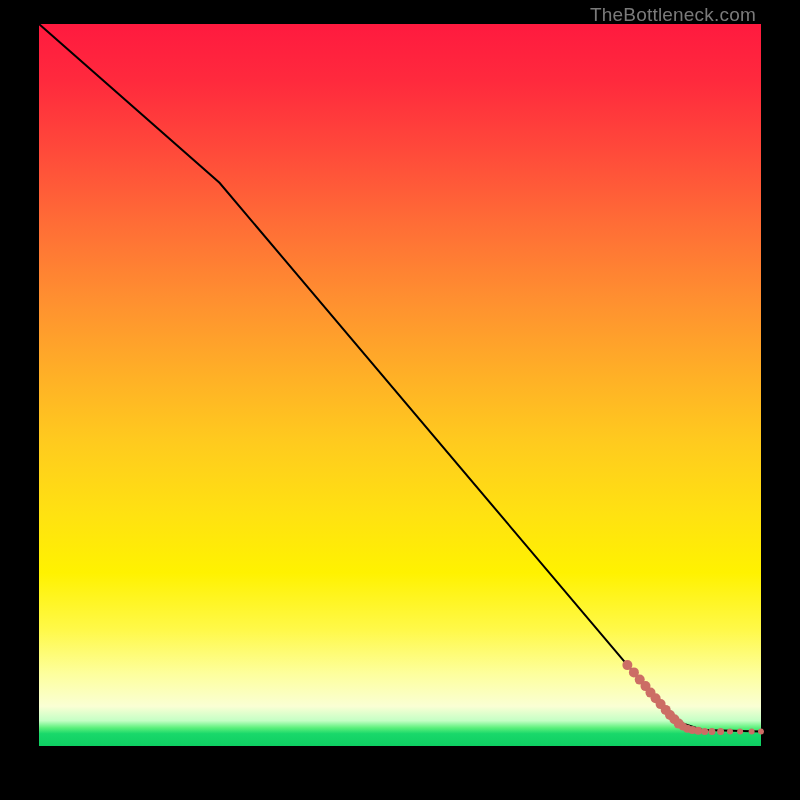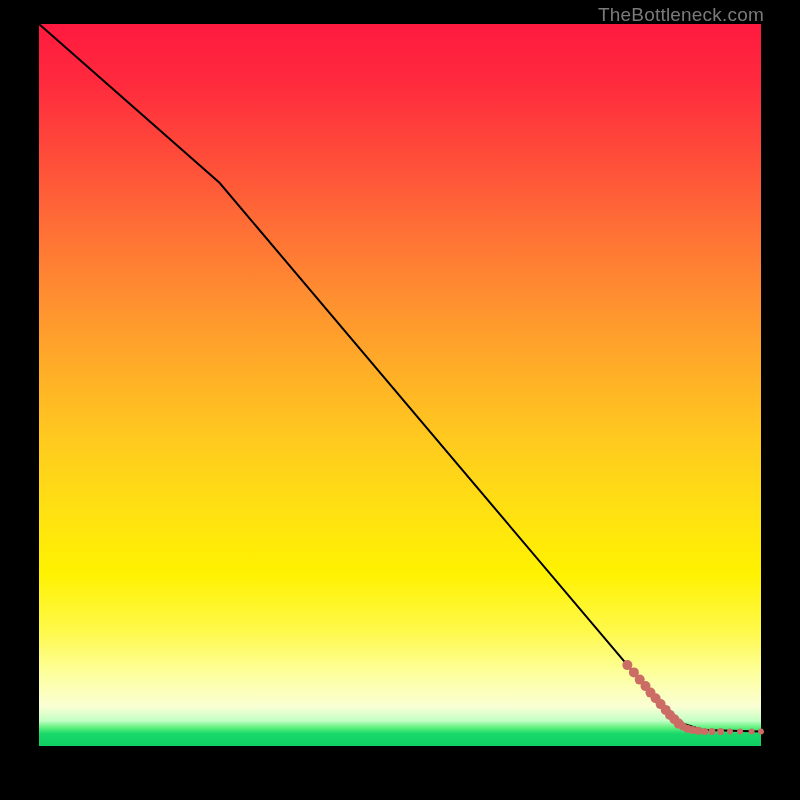--- a/index.html
+++ b/index.html
@@ -34,21 +34,21 @@
       #faffd4 94.5%,
       #c4ffc5 96.5%,
       #5af07b 97.5%,
       #19d86a 98.3%,
       #0ecf62 100%
     );
   }
   .attribution {
     position: absolute;
     top: 4px;
-    right: 36px;
+    right: 44px;
     color: #7a7a7a;
     font-size: 19px;
     letter-spacing: 0.2px;
   }
   svg.overlay {
     position: absolute;
     left: 39px;
     top: 24px;
     width: 722px;
     height: 722px;

